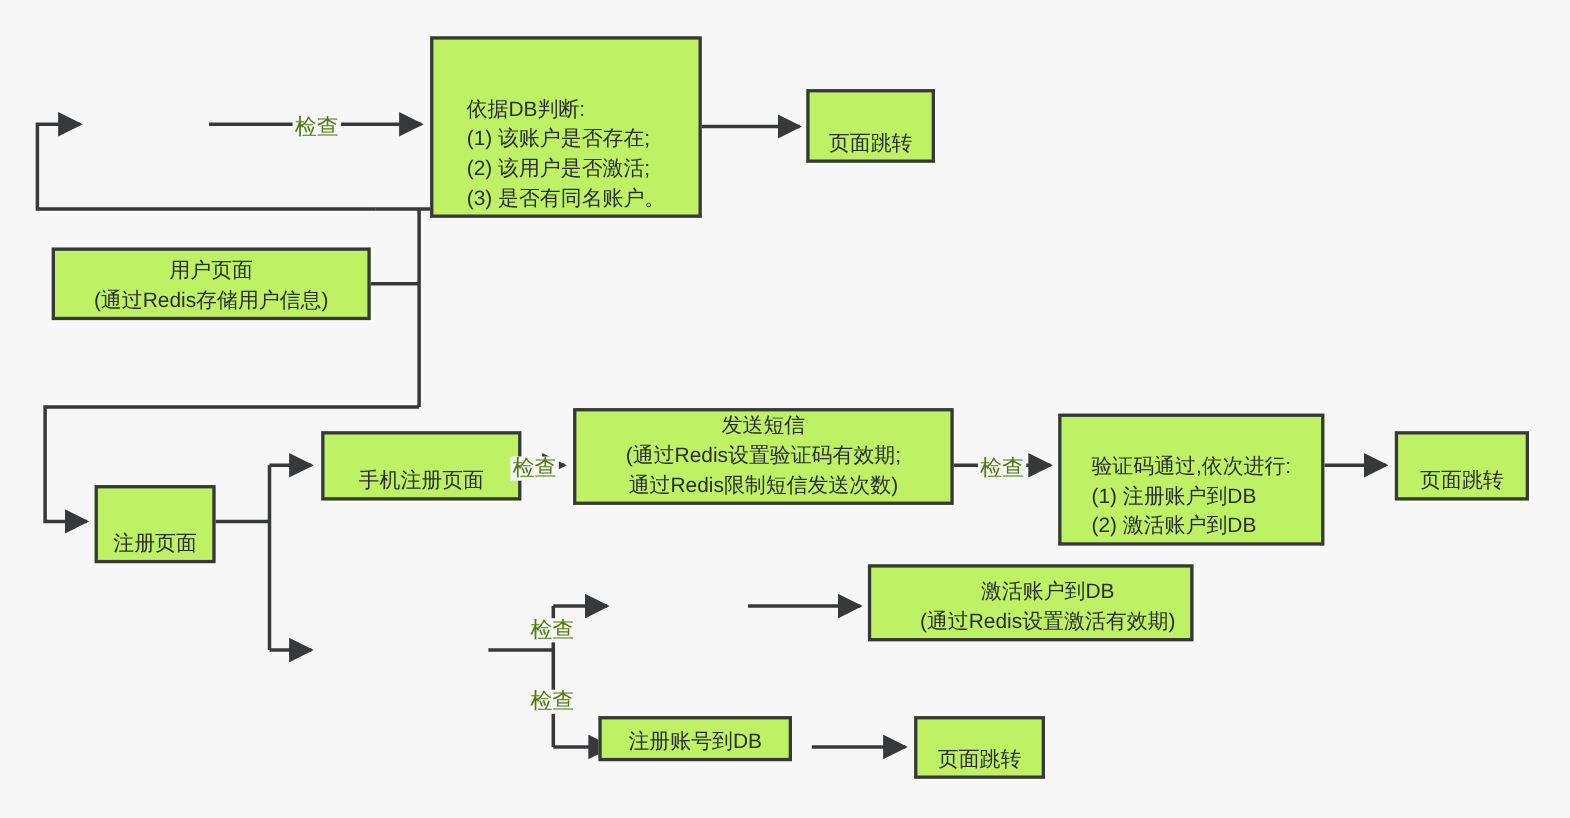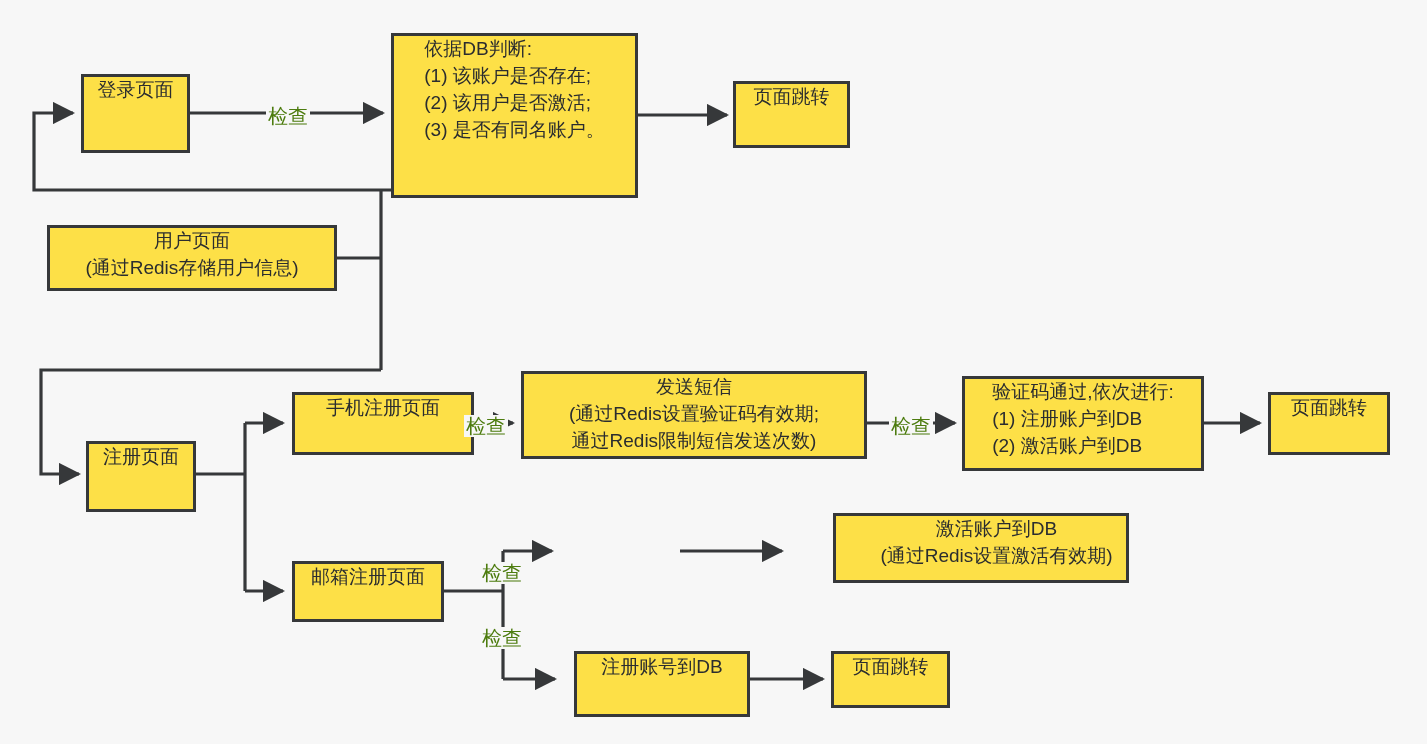--- a/index.html
+++ b/index.html
@@ -21,24 +21,24 @@
     position: absolute;
     left: 0;
     top: 0;
     width: 1427px;
     height: 744px;
     pointer-events: none;
   }
   .node {
     position: absolute;
     box-sizing: border-box;
-    background: #fde047;
+    background: #bef264;
     border: 3px solid #36383a;
     display: flex;
-    align-items: flex-start;
+    align-items: flex-end;
     justify-content: center;
     text-align: center;
     color: #2b2d2f;
     font-size: 19px;
     line-height: 1.42;
     white-space: pre-line;
     z-index: 2;
   }
   .node.align-left {
     justify-content: center;
@@ -94,23 +94,20 @@
       <path d="M 503 551 L 503 679"></path>
       <path d="M 503 551 L 552 551" marker-end="url(#arrow)"></path>
       <path d="M 503 679 L 555 679" marker-end="url(#arrow)"></path>
 
       <path d="M 680 551 L 782 551" marker-end="url(#arrow)"></path>
 
       <path d="M 738 679 L 823 679" marker-end="url(#arrow)"></path>
     </g>
   </svg>
 
-  <div class="node" style="left:81px; top:74px; width:109px; height:79px;">
-    <span>登录页面</span>
-  </div>
 
   <div class="node align-left" style="left:391px; top:33px; width:247px; height:165px;">
     <span>依据DB判断:
 (1) 该账户是否存在;
 (2) 该用户是否激活;
 (3) 是否有同名账户。</span>
   </div>
 
   <div class="node" style="left:733px; top:81px; width:117px; height:67px;">
     <span>页面跳转</span>
@@ -128,41 +125,38 @@
   <div class="node" style="left:292px; top:392px; width:182px; height:63px;">
     <span>手机注册页面</span>
   </div>
 
   <div class="node" style="left:521px; top:371px; width:346px; height:88px;">
     <span>发送短信
 (通过Redis设置验证码有效期;
 通过Redis限制短信发送次数)</span>
   </div>
 
-  <div class="node align-left" style="left:962px; top:376px; width:242px; height:95px;">
+  <div class="node align-left" style="left:962px; top:376px; width:242px; height:120px;">
     <span>验证码通过,依次进行:
 (1) 注册账户到DB
 (2) 激活账户到DB</span>
   </div>
 
   <div class="node" style="left:1268px; top:392px; width:122px; height:63px;">
     <span>页面跳转</span>
   </div>
 
-  <div class="node" style="left:292px; top:561px; width:152px; height:61px;">
-    <span>邮箱注册页面</span>
-  </div>
 
 
-  <div class="node" style="left:833px; top:513px; width:296px; height:70px;padding-left:31px;">
+  <div class="node" style="left:789px; top:513px; width:296px; height:70px;padding-left:31px;">
     <span>激活账户到DB
 (通过Redis设置激活有效期)</span>
   </div>
 
-  <div class="node" style="left:574px; top:651px; width:176px; height:66px;">
+  <div class="node" style="left:544px; top:651px; width:176px; height:41px;">
     <span>注册账号到DB</span>
   </div>
 
   <div class="node" style="left:831px; top:651px; width:119px; height:57px;">
     <span>页面跳转</span>
   </div>
 
   <div class="edge-label" style="left:266px; top:105px;">检查</div>
 
   <div class="edge-label" style="left:464px; top:415px;">检查</div>

